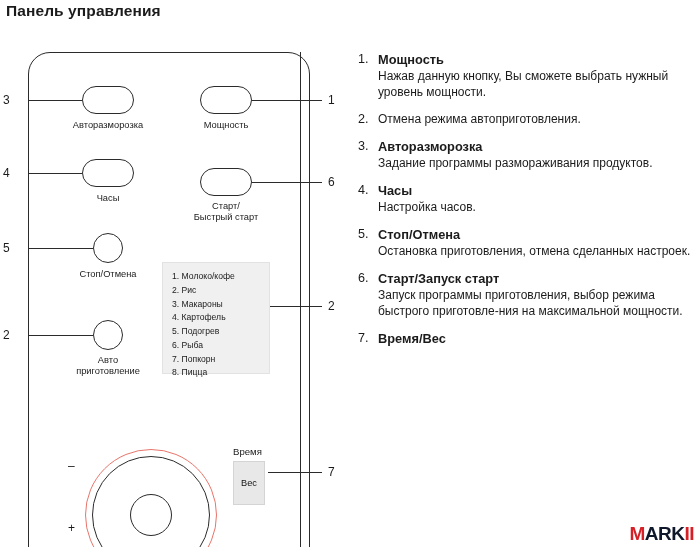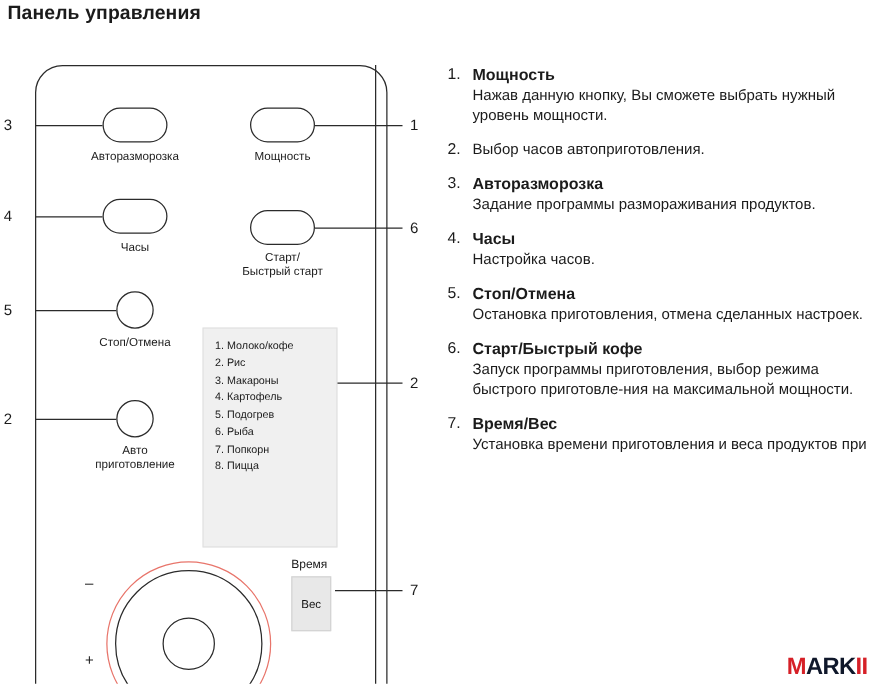--- a/index.html
+++ b/index.html
@@ -89,21 +89,21 @@
     font-size: 12px;
     color: #1b1b1b;
   }
 
   
   .menu-box {
     position: absolute;
     left: 162px;
     top: 228px;
     width: 108px;
-    height: 176px;
+    height: 112px;
     background: #f0f0f0;
     border: 1px solid #e2e2e2;
     padding: 7px 0 0 9px;
   }
   .menu-box .mi {
     font-size: 8.6px;
     line-height: 1.6;
     white-space: nowrap;
   }
 
@@ -282,21 +282,21 @@
     <div class="idx">1.</div>
     <div class="body">
       <div class="hd">Мощность</div>
       <div class="tx">Нажав данную кнопку, Вы сможете выбрать нужный уровень мощности.</div>
     </div>
   </div>
 
   <div class="item">
     <div class="idx">2.</div>
     <div class="body">
-      <div class="tx">Выбор часов автоприготовления.</div>
+      <div class="tx">Отмена режима автоприготовления.</div>
     </div>
   </div>
 
   <div class="item">
     <div class="idx">3.</div>
     <div class="body">
       <div class="hd">Авторазморозка</div>
       <div class="tx">Задание программы размораживания продуктов.</div>
     </div>
   </div>
@@ -313,30 +313,29 @@
     <div class="idx">5.</div>
     <div class="body">
       <div class="hd">Стоп/Отмена</div>
       <div class="tx">Остановка приготовления, отмена сделанных настроек.</div>
     </div>
   </div>
 
   <div class="item">
     <div class="idx">6.</div>
     <div class="body">
-      <div class="hd">Старт/Быстрый кофе</div>
+      <div class="hd">Старт/Запуск старт</div>
       <div class="tx">Запуск программы приготовления, выбор режима быстрого приготовле-ния на максимальной мощности.</div>
     </div>
   </div>
 
   <div class="item">
     <div class="idx">7.</div>
     <div class="body">
       <div class="hd">Время/Вес</div>
-      <div class="tx">Установка времени приготовления и веса продуктов при</div>
     </div>
   </div>
 
 </div>
 
 <div id="wm">
   <span class="m">M</span>
   <span class="ark">ARK</span>
   <span class="two">II</span>
 </div>

